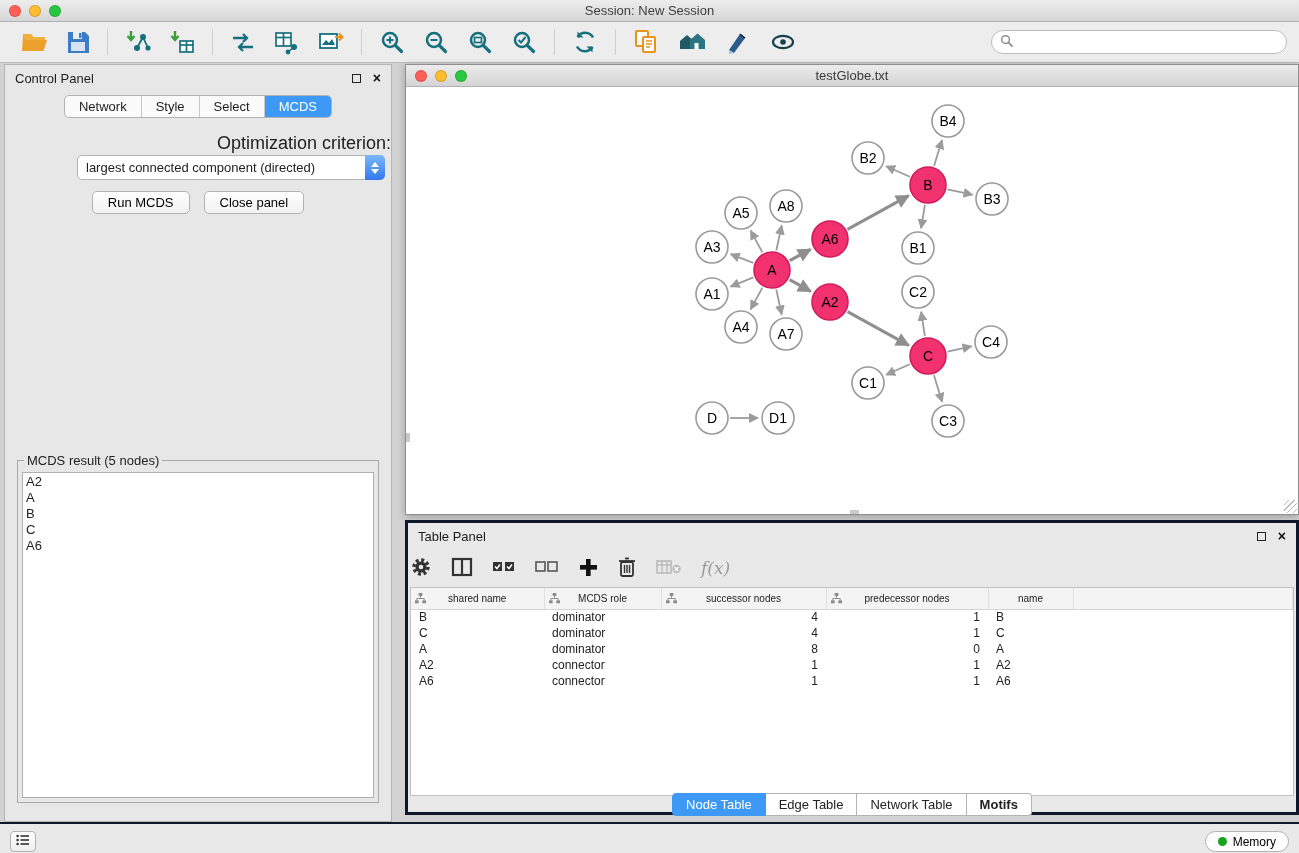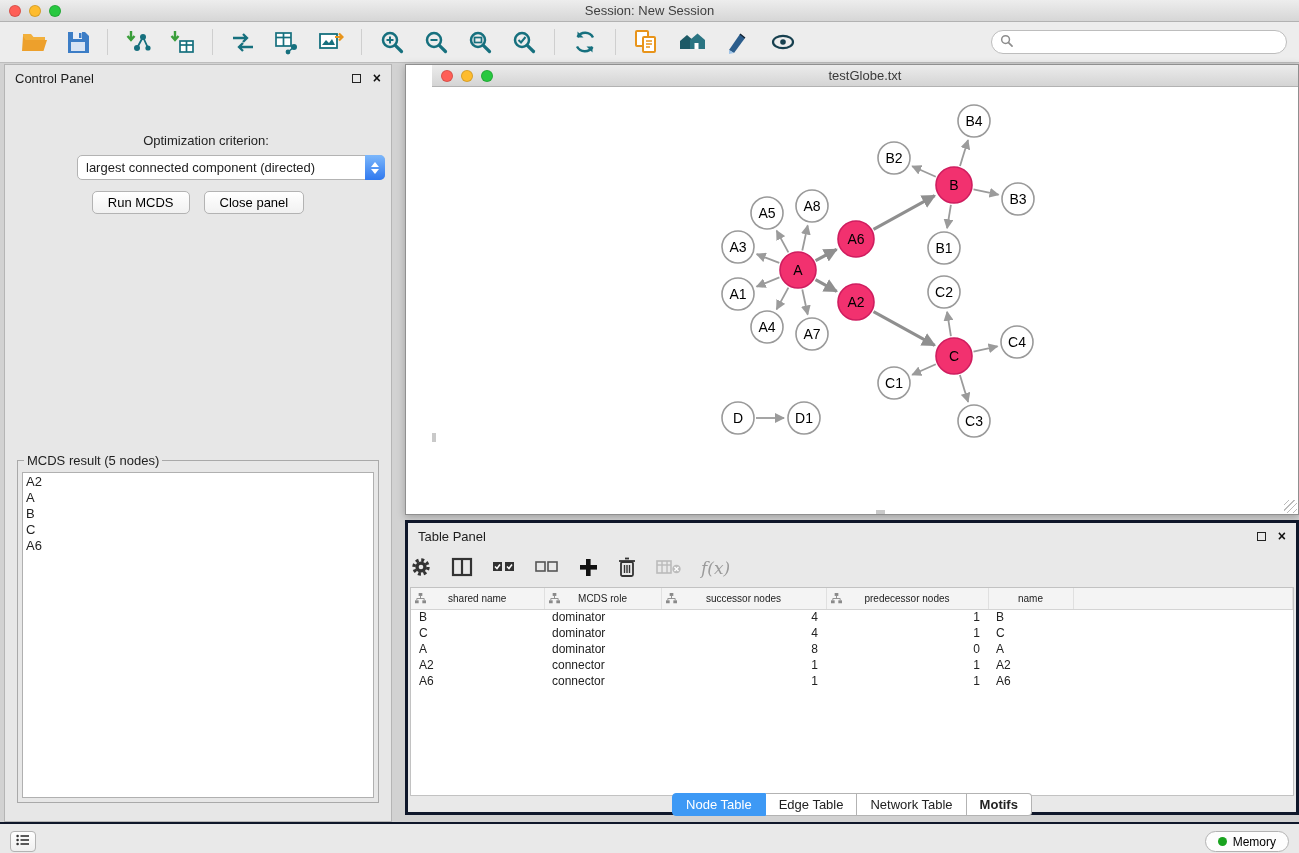--- a/index.html
+++ b/index.html
@@ -31,40 +31,40 @@
   .close-x { font-weight:700; font-size:14px; color:#111; line-height:1; }
 
   
   .control-panel { position:absolute; left:4px; top:64px; width:388px; height:758px;
     background:#e7e7e7; border:1px solid #b5b5b5; }
   .tabstrip { position:absolute; top:30px; left:0; right:0; display:flex; justify-content:center; }
   .tabgroup { display:flex; border:1px solid #b3b3b3; border-radius:5px; background:#fafafa; overflow:hidden; }
   .seg { padding:3px 14px; font-size:13px; color:#1d1d1d; border-left:1px solid #c9c9c9; cursor:pointer; }
   .seg:first-child { border-left:none; }
   .seg.active { background:#3d99f5; color:#fff; }
-  .opt-label { position:absolute; top:68px; left:16px; right:0; text-align:center; font-size:13px; }
+  .opt-label { position:absolute; top:68px; left:16px; right:0; text-align:right; font-size:18px; }
   .dropdown { position:absolute; top:90px; left:40px; width:308px; height:25px; background:#fff;
     border:1px solid #b3b3b3; border-radius:5px; display:flex; align-items:center; cursor:pointer;margin-left:32px; }
   .dropdown .val { flex:1; padding-left:8px; font-size:13px; white-space:nowrap; overflow:hidden; }
   .stepper { width:20px; height:25px; margin-right:-1px; border-radius:0 5px 5px 0;
     background:linear-gradient(#7cb7fb,#3079ef); display:flex; flex-direction:column; align-items:center; justify-content:center; gap:2px; }
   .tri-up { width:0; height:0; border-left:4px solid transparent; border-right:4px solid transparent; border-bottom:5px solid #fff; }
   .tri-down { width:0; height:0; border-left:4px solid transparent; border-right:4px solid transparent; border-top:5px solid #fff; }
   .btn-row { position:absolute; top:126px; left:0; right:0; display:flex; justify-content:center; gap:14px; }
   .pushbtn { font-family:"Liberation Sans",sans-serif; font-size:13px; padding:3px 15px;
     background:linear-gradient(#ffffff,#f1f1f1); border:1px solid #b3b3b3; border-radius:5px; cursor:pointer; }
   .result-box { position:absolute; top:388px; left:12px; right:12px; bottom:18px;
     border:1px solid #a9a9a9; padding:4px; }
   .result-box legend { font-size:13px; padding:0 3px; margin-left:2px; }
   .listbox { width:100%; height:100%; background:#fff; border:1px solid #b0b0b0; overflow:auto; padding:1px 3px; }
   .listbox div { font-size:13px; line-height:16px; cursor:default; }
 
   
   .network-window { position:absolute; left:405px; top:64px; width:894px; height:451px;
-    background:#fff; border:1px solid #8f8f8f; box-shadow:0 2px 8px rgba(0,0,0,.25);padding-left:26px; }
+    background:#fff; border:1px solid #8f8f8f; box-shadow:0 2px 8px rgba(0,0,0,.25); }
   .net-titlebar { height:22px; background:linear-gradient(#ececec,#d4d4d4); border-bottom:1px solid #b2b2b2;
     text-align:center; line-height:21px; font-size:13px; color:#3a3a3a; position:relative; }
   .net-traffic { position:absolute; left:9px; top:5px; display:flex; gap:8px; }
   .net-canvas { position:relative; width:100%; height:427px; background:#fff; }
   .resize-grip { position:absolute; right:1px; bottom:1px; width:13px; height:13px;
     background:repeating-linear-gradient(135deg, transparent 0 3px, #bbb 3px 4px); }
   .edge-mark-left { position:absolute; left:0; top:346px; width:4px; height:9px; background:#c9c9c9; }
   .edge-mark-bottom { position:absolute; left:444px; bottom:0; width:9px; height:4px; background:#c9c9c9; }
 
   
@@ -279,20 +279,28 @@
     <input type="text" placeholder="" style="">
   </div>
 </div>
 
 <div class="control-panel">
   <div class="panel-header">
     <span>Control Panel</span>
     <span class="spacer"></span>
     <span class="float-box"></span>
     <span class="close-x">×</span>
+  </div>
+  <div class="tabstrip">
+    <div class="tabgroup">
+      <span class="seg">Network</span>
+      <span class="seg">Style</span>
+      <span class="seg">Select</span>
+      <span class="seg active">MCDS</span>
+    </div>
   </div>
   <div class="opt-label">Optimization criterion:</div>
   <div class="dropdown">
     <span class="val">largest connected component (directed)</span>
     <span class="stepper">
         <span class="tri-up"></span>
         <span class="tri-down"></span>
       </span>
   </div>
   <div class="btn-row">

